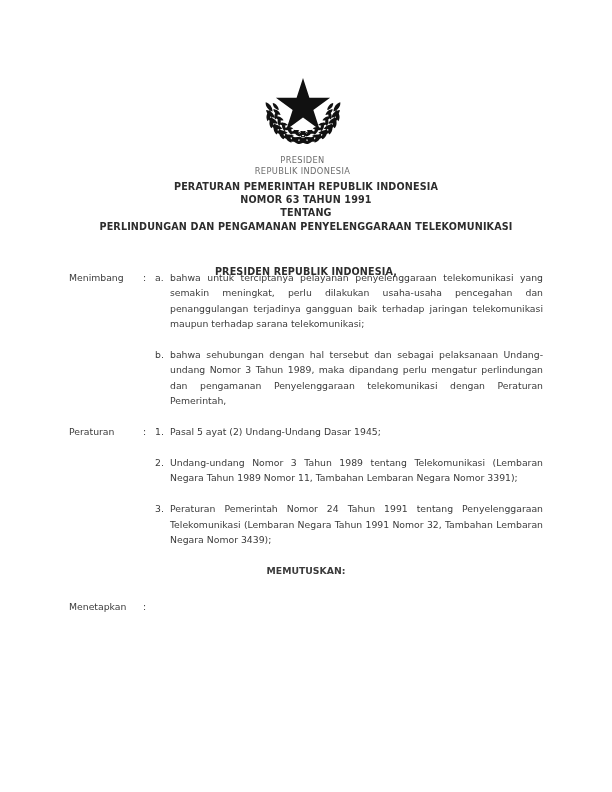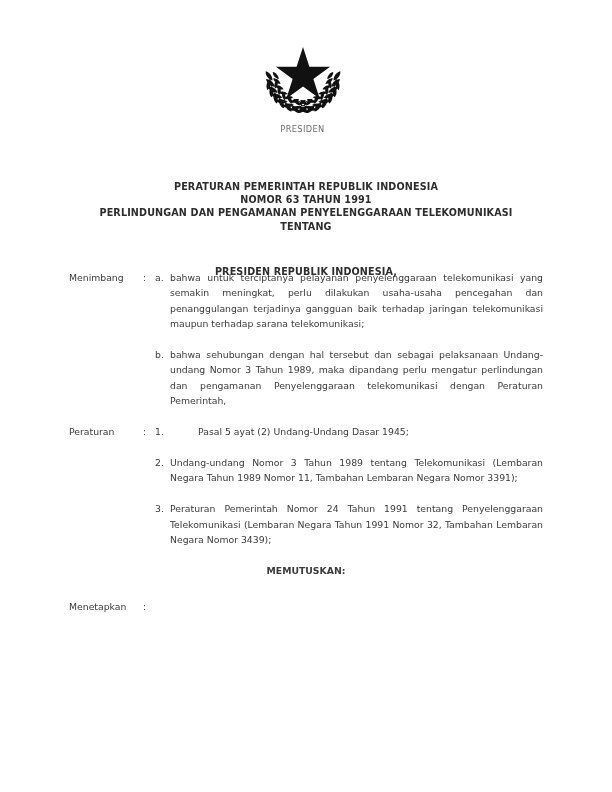--- a/index.html
+++ b/index.html
@@ -20,21 +20,21 @@
   .page {
     width: 612px;
     height: 792px;
     position: relative;
     box-sizing: border-box;
   }
 
   
   .emblem-block {
     position: absolute;
-    top: 30px;
+    top: 61px;
     left: 0;
     width: 605px;
     text-align: center;
   }
   .emblem {
     display: inline-block;
     line-height: 0;
   }
   .emblem svg { display: block; }
 
@@ -116,21 +116,21 @@
     flex: 0 0 15px;
     white-space: nowrap;
   }
   .item .text {
     flex: 1 1 auto;
     min-width: 0;
     text-align: justify;
     text-justify: inter-word;
     hyphens: none;
   }
-  .item .text.no-justify { text-align: left; margin-left: 28px; }
+  .item .text.no-justify { text-align: left; }
 
   .plain-text {
     text-align: justify;
     text-justify: inter-word;
     width: 388px;
   }
 
   .row.mengingat { margin-top: 15.6px; }
 
   .memutuskan {
@@ -340,28 +340,29 @@
             <path d="M -3,2 C -9,8 -15,9 -20,7" fill="none" stroke="#111111" stroke-width="2.4"></path>
             <path d="M 3,2 C 9,8 15,9 20,7" fill="none" stroke="#111111" stroke-width="2.4"></path>
           </g>
         </g>
 
         <path d="M100,36 L118.6,93.2 L178.8,93.2 L130.1,128.6 L148.7,185.8 L100,150.4 L51.3,185.8 L69.9,128.6 L21.2,93.2 L81.4,93.2 Z" transform="translate(0,-9) scale(0.80) translate(25,25)" fill="#111111"></path>
       </svg>
     </div>
     <div class="emblem-caption">
       <div>PRESIDEN</div>
+      <div>REPUBLIK INDONESIA</div>
     </div>
   </div>
 
   <div class="title-block">
     <div>PERATURAN PEMERINTAH REPUBLIK INDONESIA</div>
     <div>NOMOR 63 TAHUN 1991</div>
+    <div>TENTANG</div>
     <div>PERLINDUNGAN DAN PENGAMANAN PENYELENGGARAAN TELEKOMUNIKASI</div>
-    <div>TENTANG</div>
   </div>
 
   <div class="presiden-line">PRESIDEN REPUBLIK INDONESIA,</div>
 
   <div class="body-block">
 
     <div class="row">
       <div class="label">Menimbang</div>
       <div class="colon">:</div>
       <div class="items">

